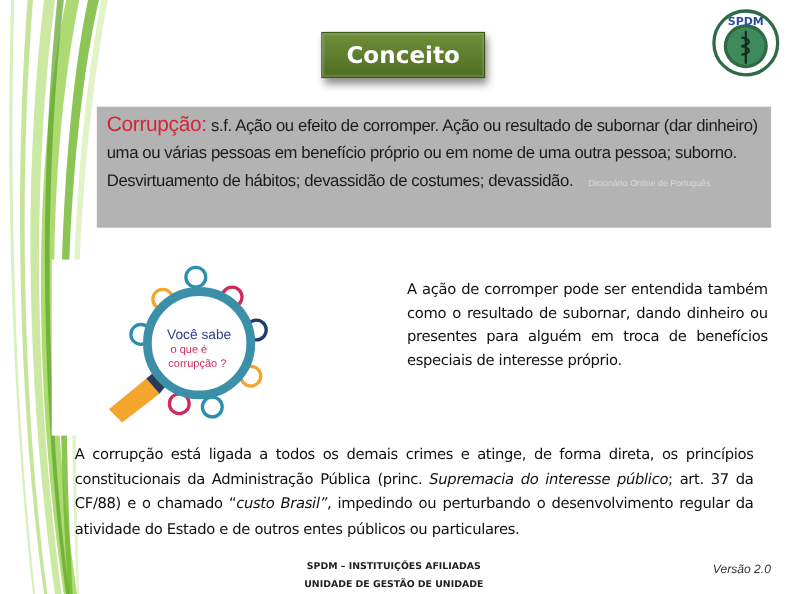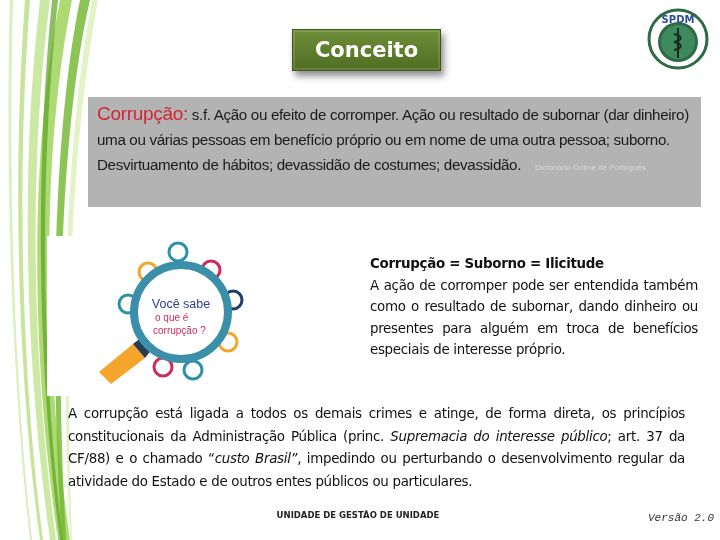--- a/index.html
+++ b/index.html
@@ -19,21 +19,21 @@
   .white-patch { position:absolute; left:47px; top:236px; width:300px; height:160px; background:#fff; }
   .illus { position:absolute; left:93px; top:232px; width:175px; height:160px; }
   .side-text { position:absolute; left:370px; top:253px; width:328px; font-family:"DejaVu Sans", sans-serif;
     font-size:13.4px; line-height:21.5px; color:#111; text-align:justify; letter-spacing:-0.3px; }
   .side-title { font-weight:bold; display:block; text-align:left; }
   .main-text { position:absolute; left:68px; top:403px; width:617px; font-family:"DejaVu Sans", sans-serif;
     font-size:13.4px; line-height:22.5px; color:#111; text-align:justify; letter-spacing:-0.3px; }
   .main-text i { font-style:italic; }
   .footer { position:absolute; left:258px; top:507px; width:200px; text-align:center; font-family:"DejaVu Sans", sans-serif;
     font-size:8.5px; font-weight:bold; line-height:17px; color:#222; }
-  .version { position:absolute; left:648px; top:512px; font-family:Liberation Mono, monospace; font-style:italic; font-size:11px; color:#333; }
+  .version { position:absolute; left:648px; top:512px; font-family:Liberation Sans, sans-serif; font-style:italic; font-size:11px; color:#333; }
 </style>
 </head>
 <body>
 
 <svg class="leaves" viewBox="0 0 100 540" preserveAspectRatio="none">
   <path d="M60 0 C30 150 30 350 58 540 L70 540 C42 350 42 150 72 0 Z" fill="#9fd35a" opacity="0.85"></path>
   <path d="M40 0 C20 170 25 360 50 540 L56 540 C32 360 28 170 50 0 Z" fill="#c6e79a" opacity="0.9"></path>
   <path d="M80 0 C55 120 48 330 62 540 L66 540 C54 330 62 120 90 0 Z" fill="#6fb52c" opacity="0.8"></path>
   <path d="M25 0 C12 180 18 380 40 540 L43 540 C22 380 16 180 30 0 Z" fill="#b8df82" opacity="0.8"></path>
   <path d="M92 0 C66 140 60 320 70 540 L72 540 C64 320 72 140 98 0 Z" fill="#e3f3c8"></path>
@@ -76,24 +76,24 @@
     <circle cx="35" cy="72" r="9" stroke="#2b8fb0" fill="#fff"></circle>
   </g>
 
   <circle cx="88" cy="80" r="47" fill="#ffffff" stroke="#3b8fa8" stroke-width="8"></circle>
   <text x="88" y="76" text-anchor="middle" font-size="12.5" fill="#2b3f8f" font-family="Liberation Sans, sans-serif">Você sabe</text>
   <text x="62" y="89" font-size="10" fill="#d12a5a" font-family="Liberation Sans, sans-serif">o que é</text>
   <text x="60" y="102" font-size="10" fill="#d12a5a" font-family="Liberation Sans, sans-serif">corrupção ?</text>
 </svg>
 
 <div class="side-text">
-  <span class="side-title">Corrupção = Suborno = Ilicitude</span>
   <span>A ação de corromper pode ser entendida também como o resultado de subornar, dando dinheiro ou presentes para alguém em troca de benefícios especiais de interesse próprio.</span>
 </div>
 
 <div class="main-text">
   <span>A corrupção está ligada a todos os demais crimes e atinge, de forma direta, os princípios constitucionais da Administração Pública (princ. </span><i>Supremacia do interesse público</i><span>; art. 37 da CF/88) e o chamado “</span><i>custo Brasil”</i><span>, impedindo ou perturbando o desenvolvimento regular da atividade do Estado e de outros entes públicos ou particulares.</span>
 </div>
 
 <div class="footer">
+  <div>SPDM – INSTITUIÇÕES AFILIADAS</div>
   <div>UNIDADE DE GESTÃO DE UNIDADE</div>
 </div>
 <div class="version">Versão 2.0</div>
 
 </body></html>

